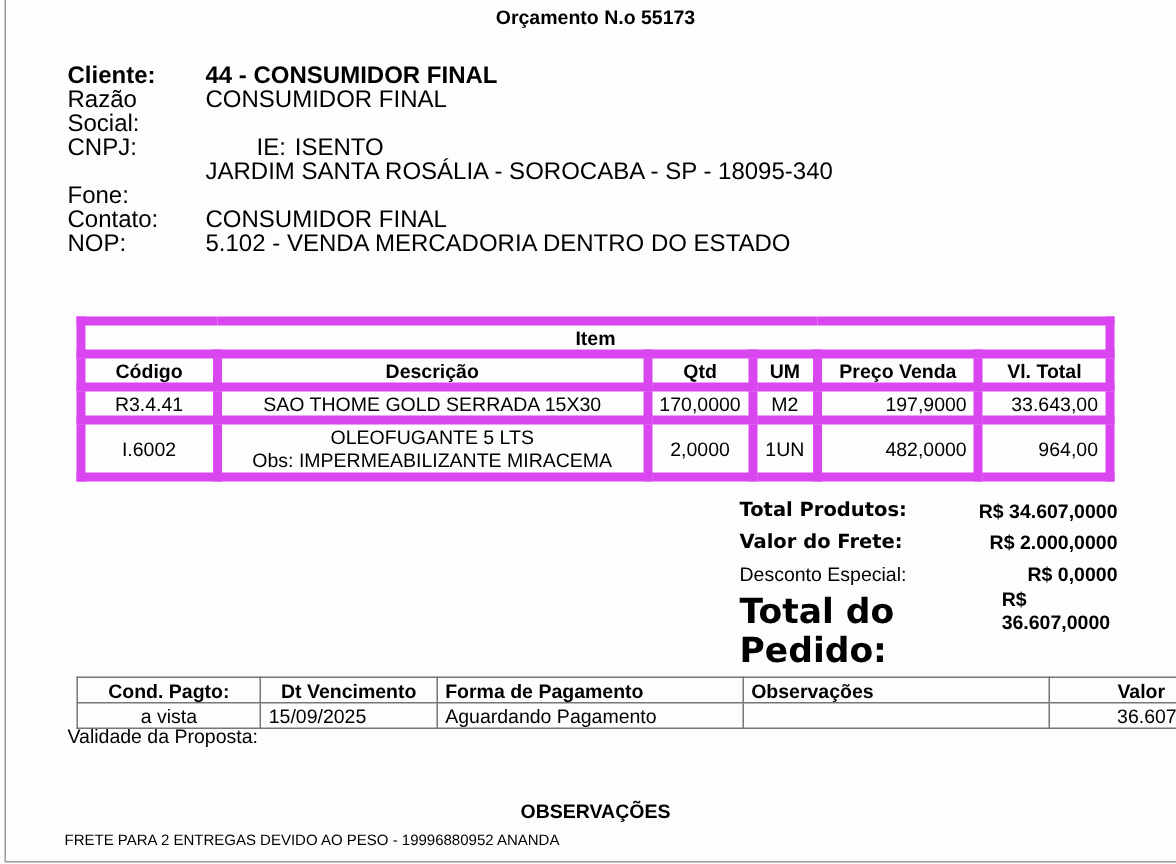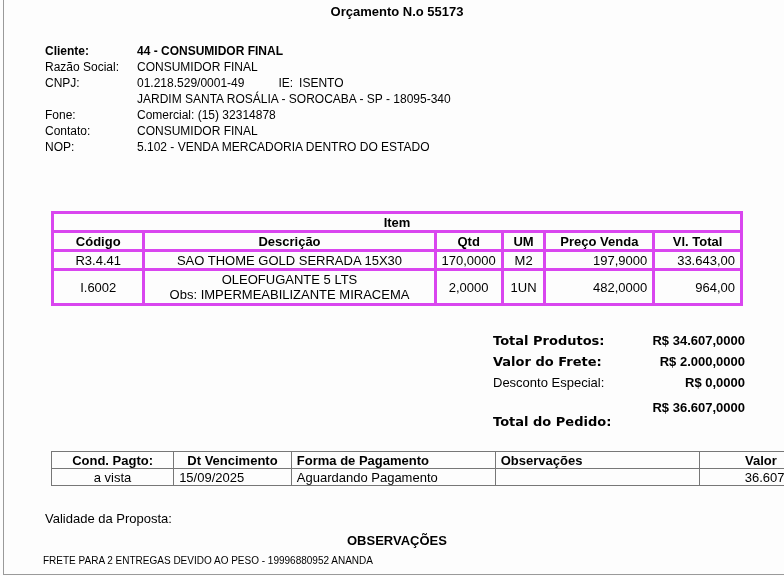--- a/index.html
+++ b/index.html
@@ -4,42 +4,42 @@
 <style>
   html, body { margin:0; padding:0; }
   body {
     width:784px; height:576px; overflow:hidden; background:#fdfdfd;
     font-family:"Liberation Sans", sans-serif; color:#000; font-size:13px;
     position:relative;
   }
   .frame-left { position:absolute; left:3px; top:0; width:1px; height:574px; background:#9a9a9a; }
   .frame-bottom { position:absolute; left:3px; top:574px; width:781px; height:1px; background:#9a9a9a; }
   .title { position:absolute; left:0; width:794px; top:4px; text-align:center; font-weight:bold; font-size:13px; }
-  .info { position:absolute; left:45px; top:43px; font-size:12px; line-height:16px; }
+  .info { position:absolute; left:45px; top:43px; font-size:16px; line-height:16px; }
   .info .row { display:flex; }
   .info .lbl { width:92px; }
   .info .lbl.b, .info .val.b { font-weight:bold; }
   .info .ie { margin-left:34px; }
   table { border-collapse:collapse; }
   .items { position:absolute; left:51px; top:211px; width:692px; font-size:13px; }
-  .items td, .items th { border:3px solid #d946ef; padding:0 5px; height:16px; line-height:15px; }
+  .items td, .items th { border:6px solid #d946ef; padding:0 5px; height:16px; line-height:15px; }
   .items th { font-weight:bold; }
   .items .c { text-align:center; }
   .items .r { text-align:right; }
   .items .l { text-align:center; }
   .totals { position:absolute; left:493px; top:330px; width:252px; }
   .totals .row { display:flex; justify-content:space-between; height:21px; align-items:center; }
   .totals .lbl { font-weight:bold; font-family:"DejaVu Sans", sans-serif; font-size:13px; }
   .totals .lbl.n { font-weight:normal; font-family:"Liberation Sans", sans-serif; }
-  .totals .big { font-size:13px; font-weight:bold; font-family:"DejaVu Sans", sans-serif;margin-top:28px; }
+  .totals .big { font-size:23px; font-weight:bold; font-family:"DejaVu Sans", sans-serif;margin-top:28px; }
   .totals .val { font-weight:bold; font-size:13px; }
   .totals .row.last { height:28px; }
   .pay { position:absolute; left:51px; top:451px; width:772px; font-size:13px; }
   .pay td, .pay th { border:1px solid #777; padding:0 5px; height:16px; line-height:15px; }
-  .validade { position:absolute; left:45px; top:511px; font-size:13px; }
+  .validade { position:absolute; left:45px; top:483px; font-size:13px; }
   .obs-title { position:absolute; left:347px; top:533px; font-weight:bold; font-size:13px; }
   .obs-text { position:absolute; left:43px; top:555px; font-size:10px; }
 </style>
 </head>
 <body>
 
 <div class="frame-left"></div>
 <div class="frame-bottom"></div>
 
 <div class="title">Orçamento N.o 55173</div>
@@ -48,31 +48,29 @@
   <div class="row">
     <span class="lbl b">Cliente:</span>
     <span class="val b">44 - CONSUMIDOR FINAL</span>
   </div>
   <div class="row">
     <span class="lbl">Razão Social:</span>
     <span class="val">CONSUMIDOR FINAL</span>
   </div>
   <div class="row">
     <span class="lbl">CNPJ:</span>
-    <span class="val">01.218.529/0001-49</span>
     <span class="ie">IE:</span>
     <span style="margin-left:6px">ISENTO</span>
   </div>
   <div class="row">
     <span class="lbl"></span>
     <span class="val">JARDIM SANTA ROSÁLIA - SOROCABA - SP - 18095-340</span>
   </div>
   <div class="row">
     <span class="lbl">Fone:</span>
-    <span class="val">Comercial: (15) 32314878</span>
   </div>
   <div class="row">
     <span class="lbl">Contato:</span>
     <span class="val">CONSUMIDOR FINAL</span>
   </div>
   <div class="row">
     <span class="lbl">NOP:</span>
     <span class="val">5.102 - VENDA MERCADORIA DENTRO DO ESTADO</span>
   </div>
 </div>

